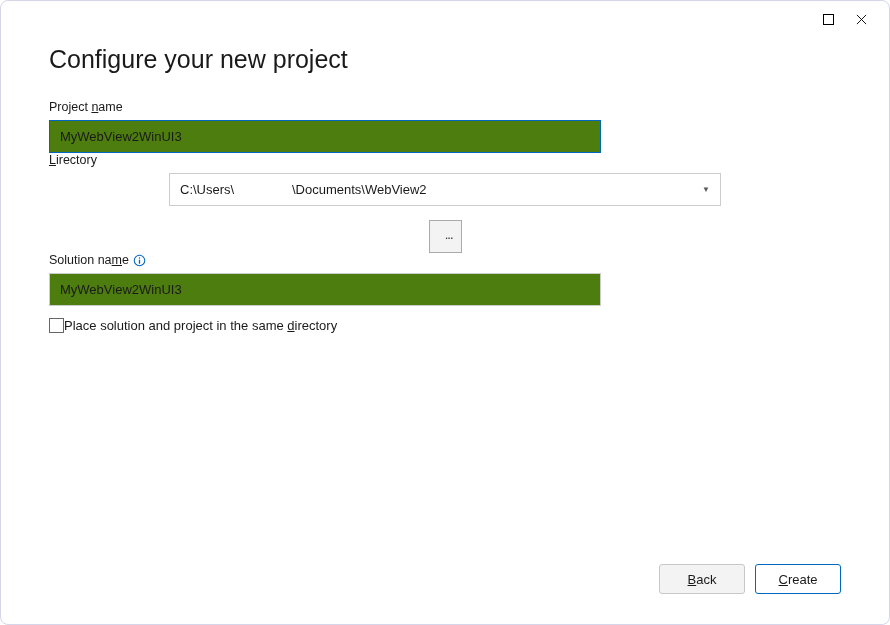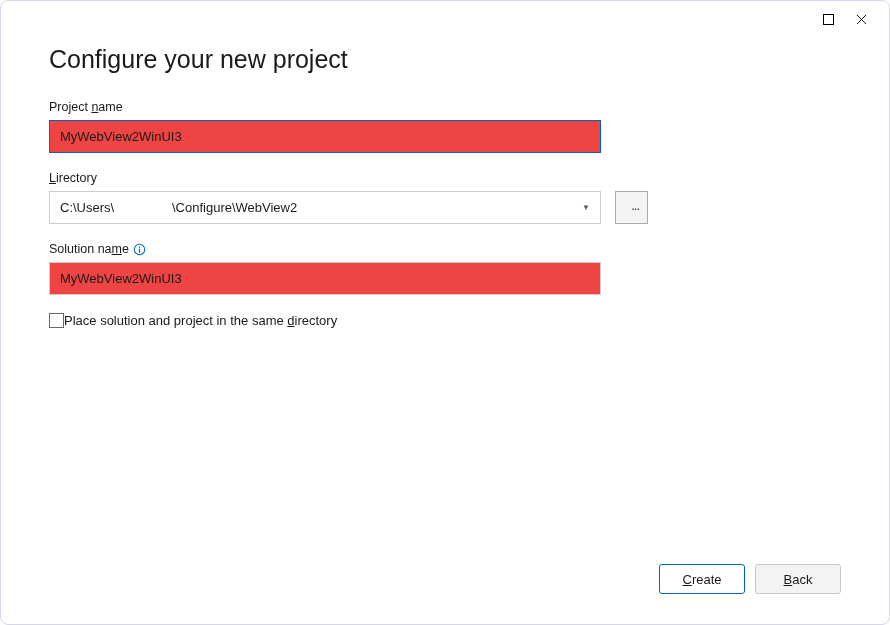--- a/index.html
+++ b/index.html
@@ -75,21 +75,20 @@
     }
     .tag {
       background: #f0f0f0;
       border: 1px solid #e6e6e6;
       border-radius: 3px;
       padding: 2px 9px;
       font-size: 11.5px;
       color: #333;
     }
     .field {
-      margin-bottom: 18px;
     }
     .field-label {
       font-size: 12.5px;
       color: #1a1a1a;
       margin-bottom: 6px;
       display: flex;
       align-items: center;
       gap: 4px;
     }
     .mnemonic {
@@ -101,32 +100,33 @@
       color: #0067c0;
     }
     .text-input {
       width: 552px;
       height: 33px;
       border: 1px solid #888;
       padding: 0 10px;
       font-size: 13px;
       font-family: inherit;
       color: #1a1a1a;
-      background: #ef4444;
+      background: #4d7c0f;
     }
     .text-input.focused {
       border-color: #0067c0;
     }
     .text-input.light {
       border-color: #ccc;
     }
     .location-row {
       display: flex;
       align-items: center;
       gap: 14px;
+      flex-direction: column;
     }
     .combo {
       width: 552px;
       height: 33px;
       border: 1px solid #ccc;
       display: flex;
       align-items: center;
       padding: 0 10px;
       font-size: 13px;
       color: #1a1a1a;
@@ -235,21 +235,21 @@
     <div class="field">
       <div class="field-label">
         <span>
           <span class="mnemonic">L</span><span>irectory</span>
         </span>
       </div>
       <div class="location-row">
         <div class="combo">
           <div class="combo-text">
             <span class="path-seg">C:\Users\</span>
-              <span class="path-seg">                \Configure\WebView2</span>
+              <span class="path-seg">                \Documents\WebView2</span>
           </div>
           <span class="combo-arrow">▼</span>
         </div>
         <div class="browse-btn">
           <span>...</span>
         </div>
       </div>
     </div>
 
     <div class="field">
@@ -269,25 +269,25 @@
     <div class="checkbox-row">
       <div class="checkbox"></div>
       <span>
         <span>Place solution and project in the same </span><span class="mnemonic">d</span><span>irectory</span>
       </span>
     </div>
 
   </div>
 
   <div class="footer">
+    <div class="btn btn-back">
+      <span>
+        <span class="mnemonic">B</span><span>ack</span>
+      </span>
+    </div>
     <div class="btn btn-create">
       <span>
         <span class="mnemonic">C</span><span>reate</span>
       </span>
     </div>
-    <div class="btn btn-back">
-      <span>
-        <span class="mnemonic">B</span><span>ack</span>
-      </span>
-    </div>
   </div>
 
 </div>
 
 </body></html>

